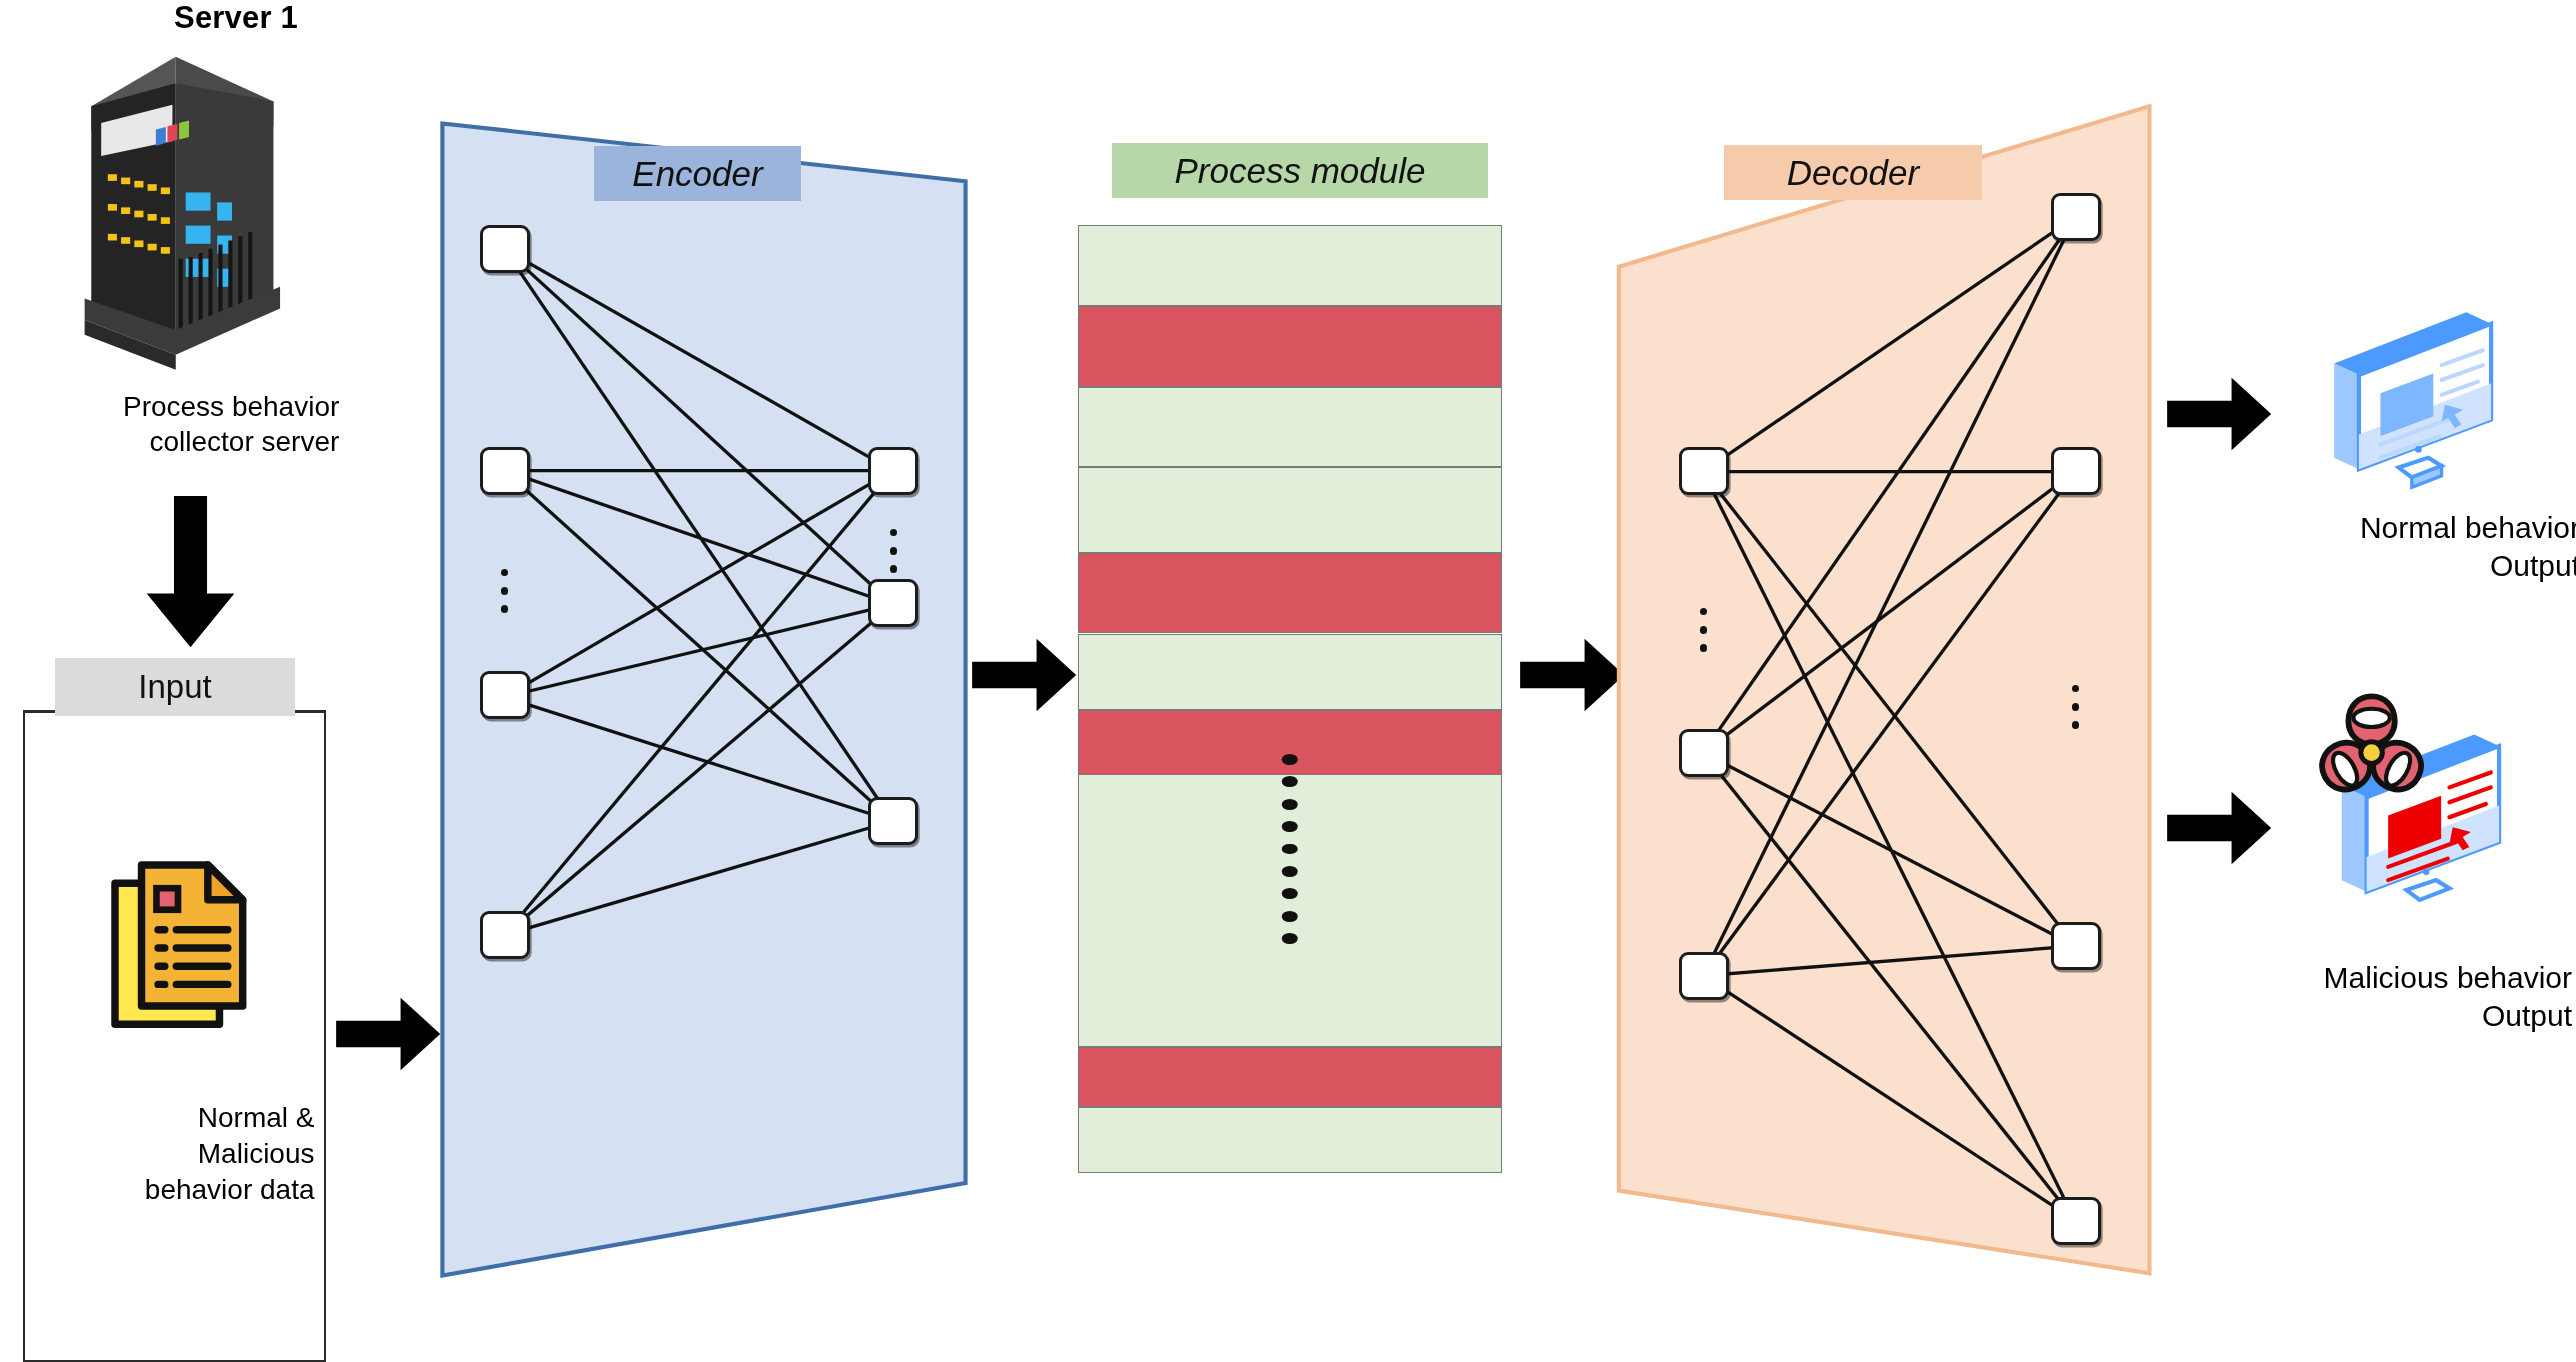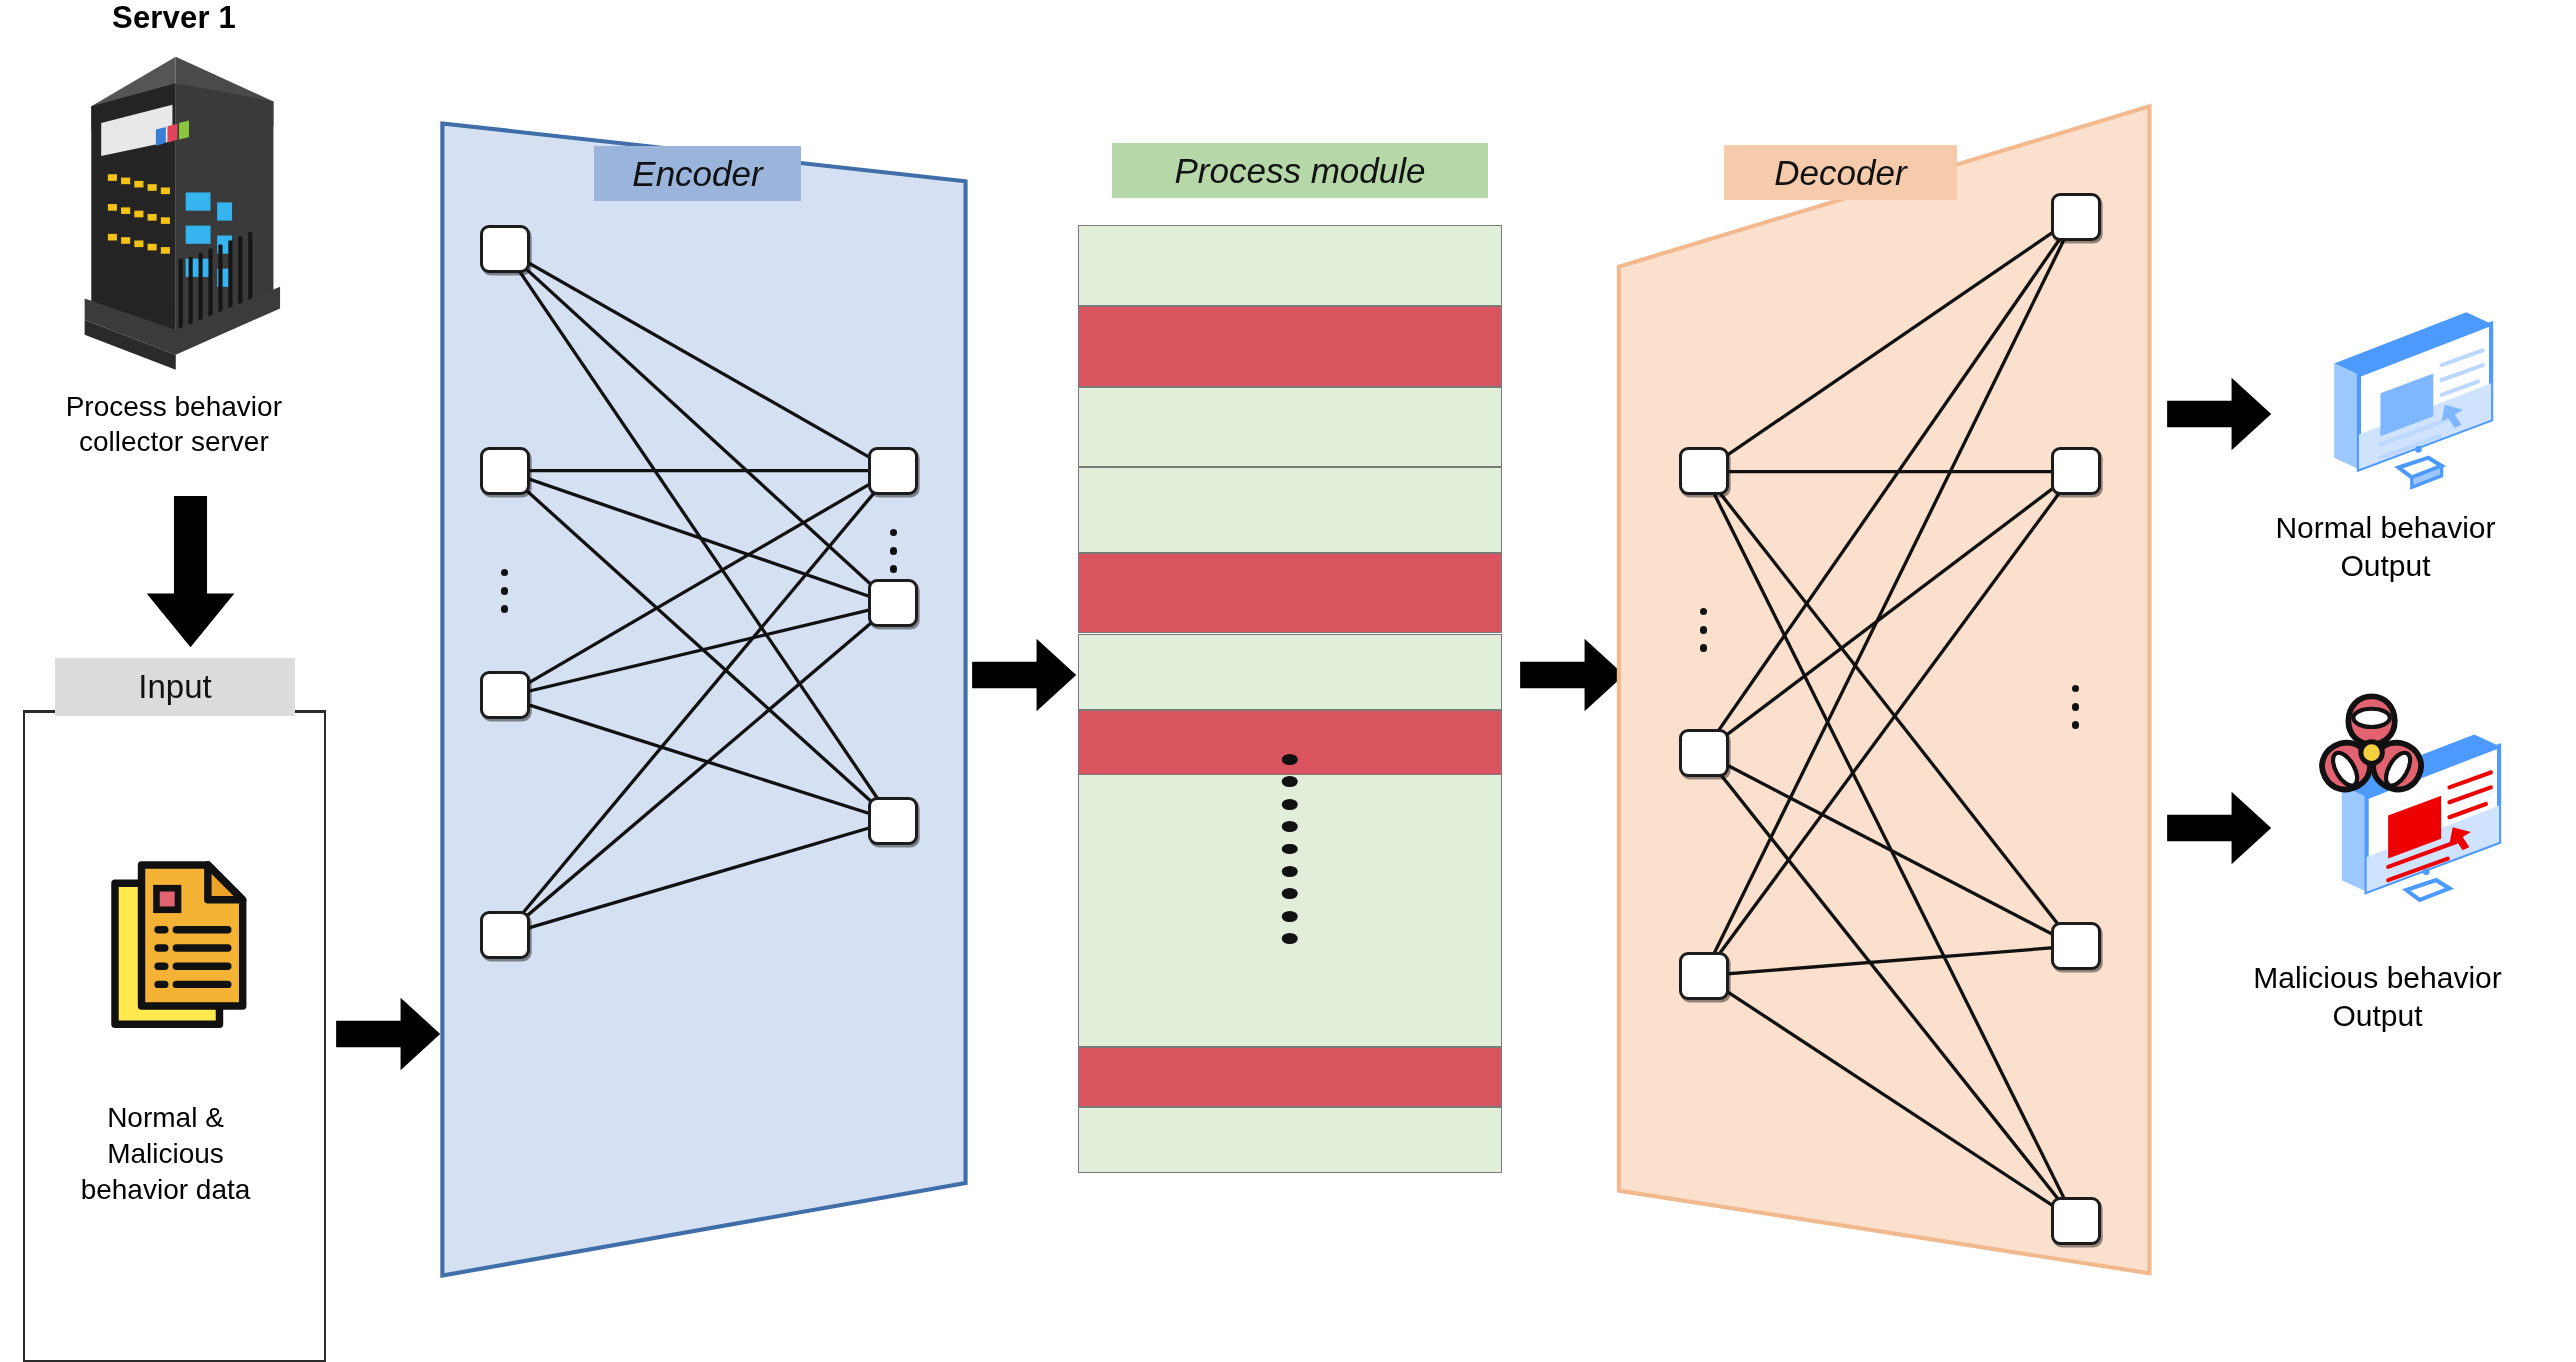--- a/index.html
+++ b/index.html
@@ -1,21 +1,21 @@
 <!DOCTYPE html>
 <html style="font-size:13.2px"><head>
 <meta charset="utf-8">
 <style>
   html,body{margin:0;padding:0;background:#ffffff;}
   body{
     width:2576px;height:1362px;position:relative;overflow:hidden;
     font-family:"Liberation Sans", sans-serif;color:#000;
   }
   .abs{position:absolute;}
-  .ctr{text-align:center;}
+  .ctr{text-align:right;}
 
   
   .server-title{
     left:50px;top:0px;width:248px;font-size:31px;font-weight:bold;
     line-height:1.15;letter-spacing:0.2px;
   }
   .server-caption{
     left:8.3px;top:389px;width:331px;font-size:28px;line-height:1.25;
   }
   .input-caption{
@@ -39,21 +39,21 @@
     font-size:33px;color:#111;
   }
 
   
   .tab{
     height:55px;display:flex;align-items:center;justify-content:center;
     font-size:35px;color:#111;white-space:nowrap;font-style:italic;
   }
   .tab-enc{left:594px;top:146px;width:207px;background:#9ab4dc;}
   .tab-mem{left:1112px;top:143px;width:376px;background:#b6d7a8;}
-  .tab-dec{left:1724px;top:145px;width:233px;background:#f6cbac;}
+  .tab-dec{left:1724px;top:145px;width:258px;background:#f6cbac;}
 
   
   .mem-wrap{left:1078px;top:225px;width:424px;height:898px;}
   .mem-row{position:absolute;left:0;width:100%;box-sizing:border-box;
            border:1.7px solid #7a7a7a;}
   .mem-green{background:#e1eeda;}
   .mem-red{background:#d9545f;}
   .mem-dots{
     position:absolute;left:50%;transform:translateX(-50%);
     top:529px;width:16.5px;display:flex;flex-direction:column;

